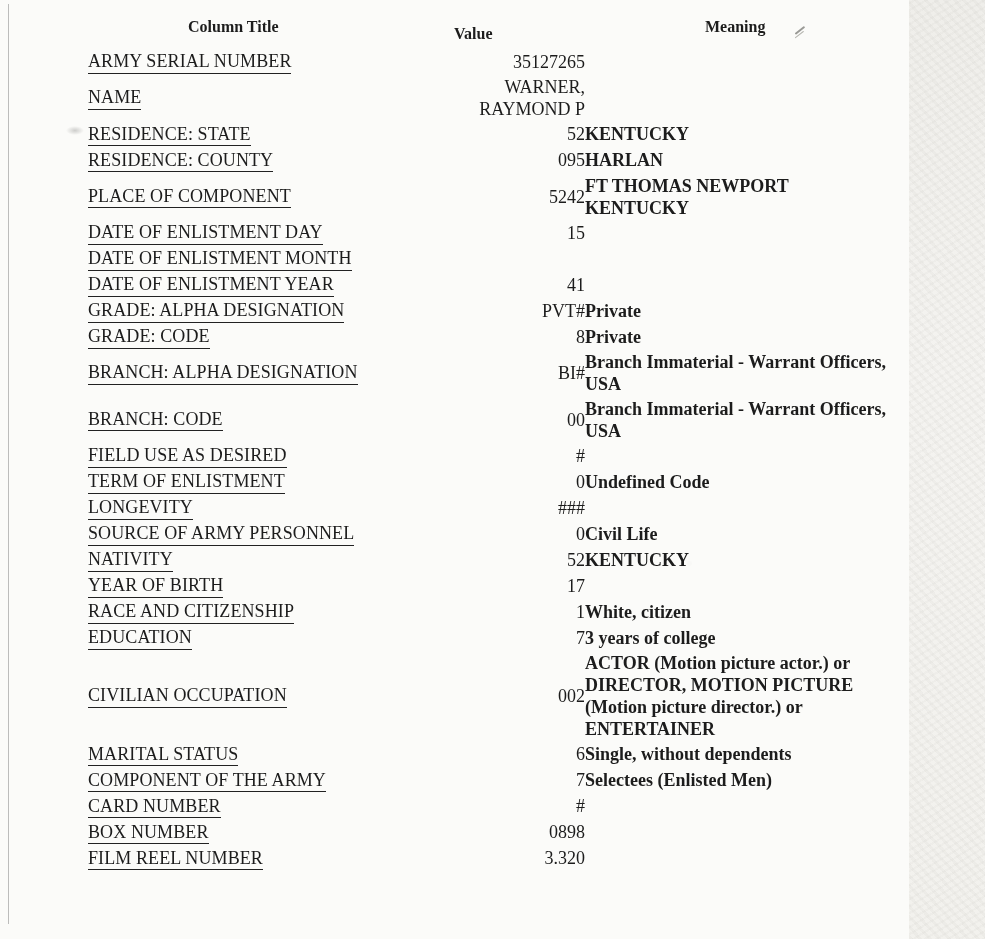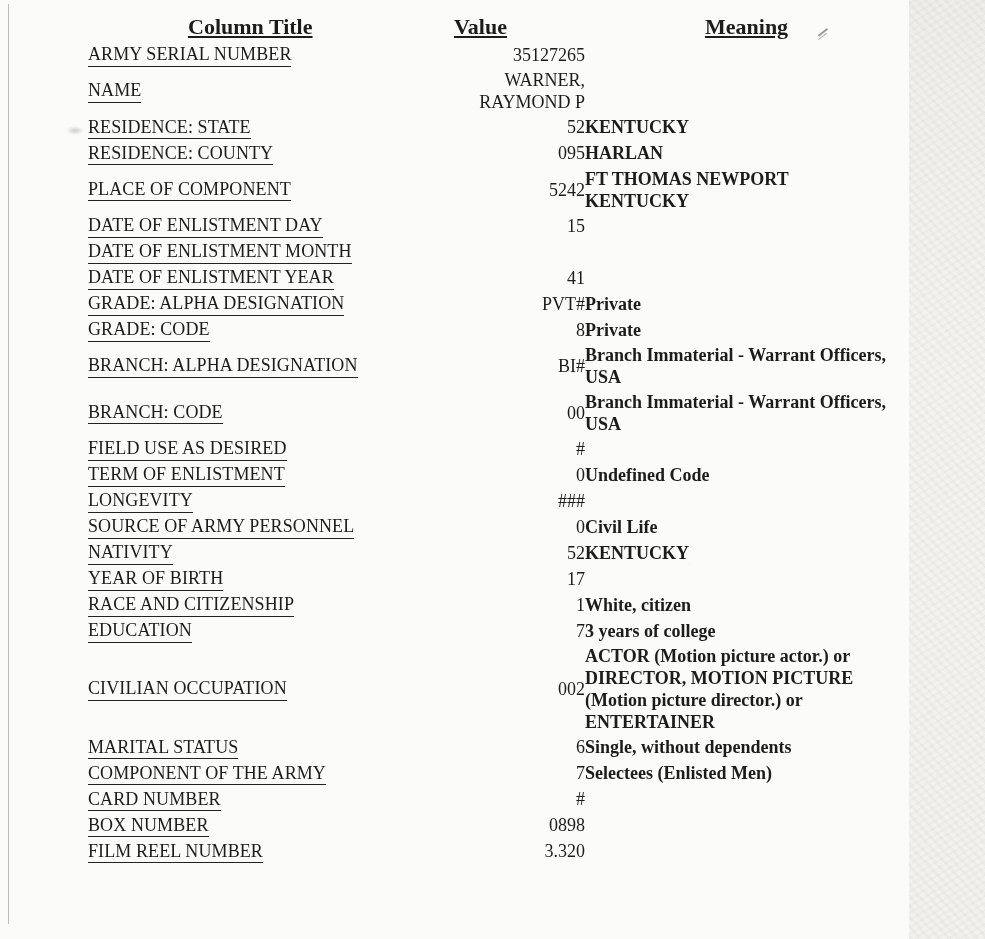--- a/index.html
+++ b/index.html
@@ -54,27 +54,26 @@
   
   .content {
     position: absolute;
     left: 88px;
     top: 16px;
     width: 822px;
   }
   .header-row {
     display: flex;
     font-weight: bold;
-    font-size: 22px;
+    font-size: 16px;
     line-height: 22px;
     margin-bottom: 5px;
-    text-decoration: underline;
   }
   .col-label  { width: 320px; }
-  .col-value  { width: 177px; }
+  .col-value  { width: 177px; margin-top: 7px; }
   .col-meaning{ flex: 1; }
   .header-row .col-label  { padding-left: 100px; box-sizing: border-box; }
   .header-row .col-value  { padding-left: 46px;  box-sizing: border-box; }
   .header-row .col-meaning{ padding-left: 120px; box-sizing: border-box; white-space: nowrap; }
 
   .row {
     display: flex;
     align-items: center;
     margin: 2.5px 0;
   }

